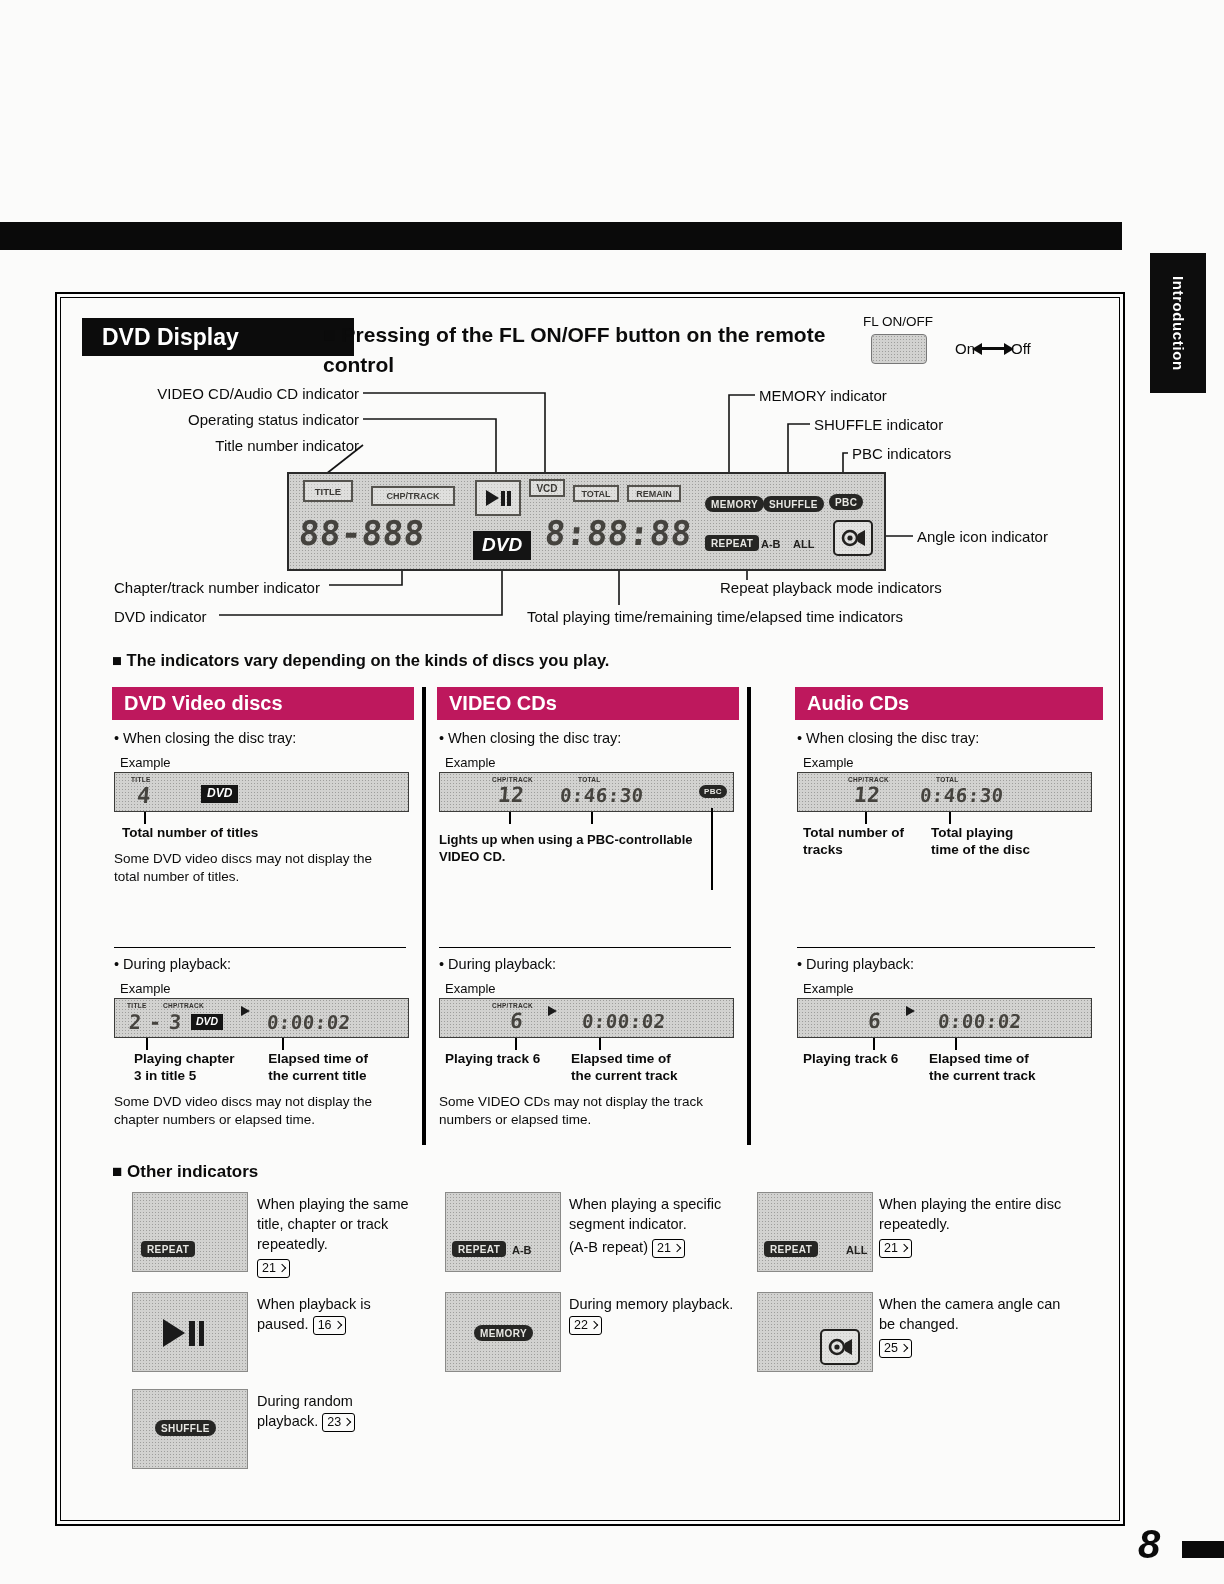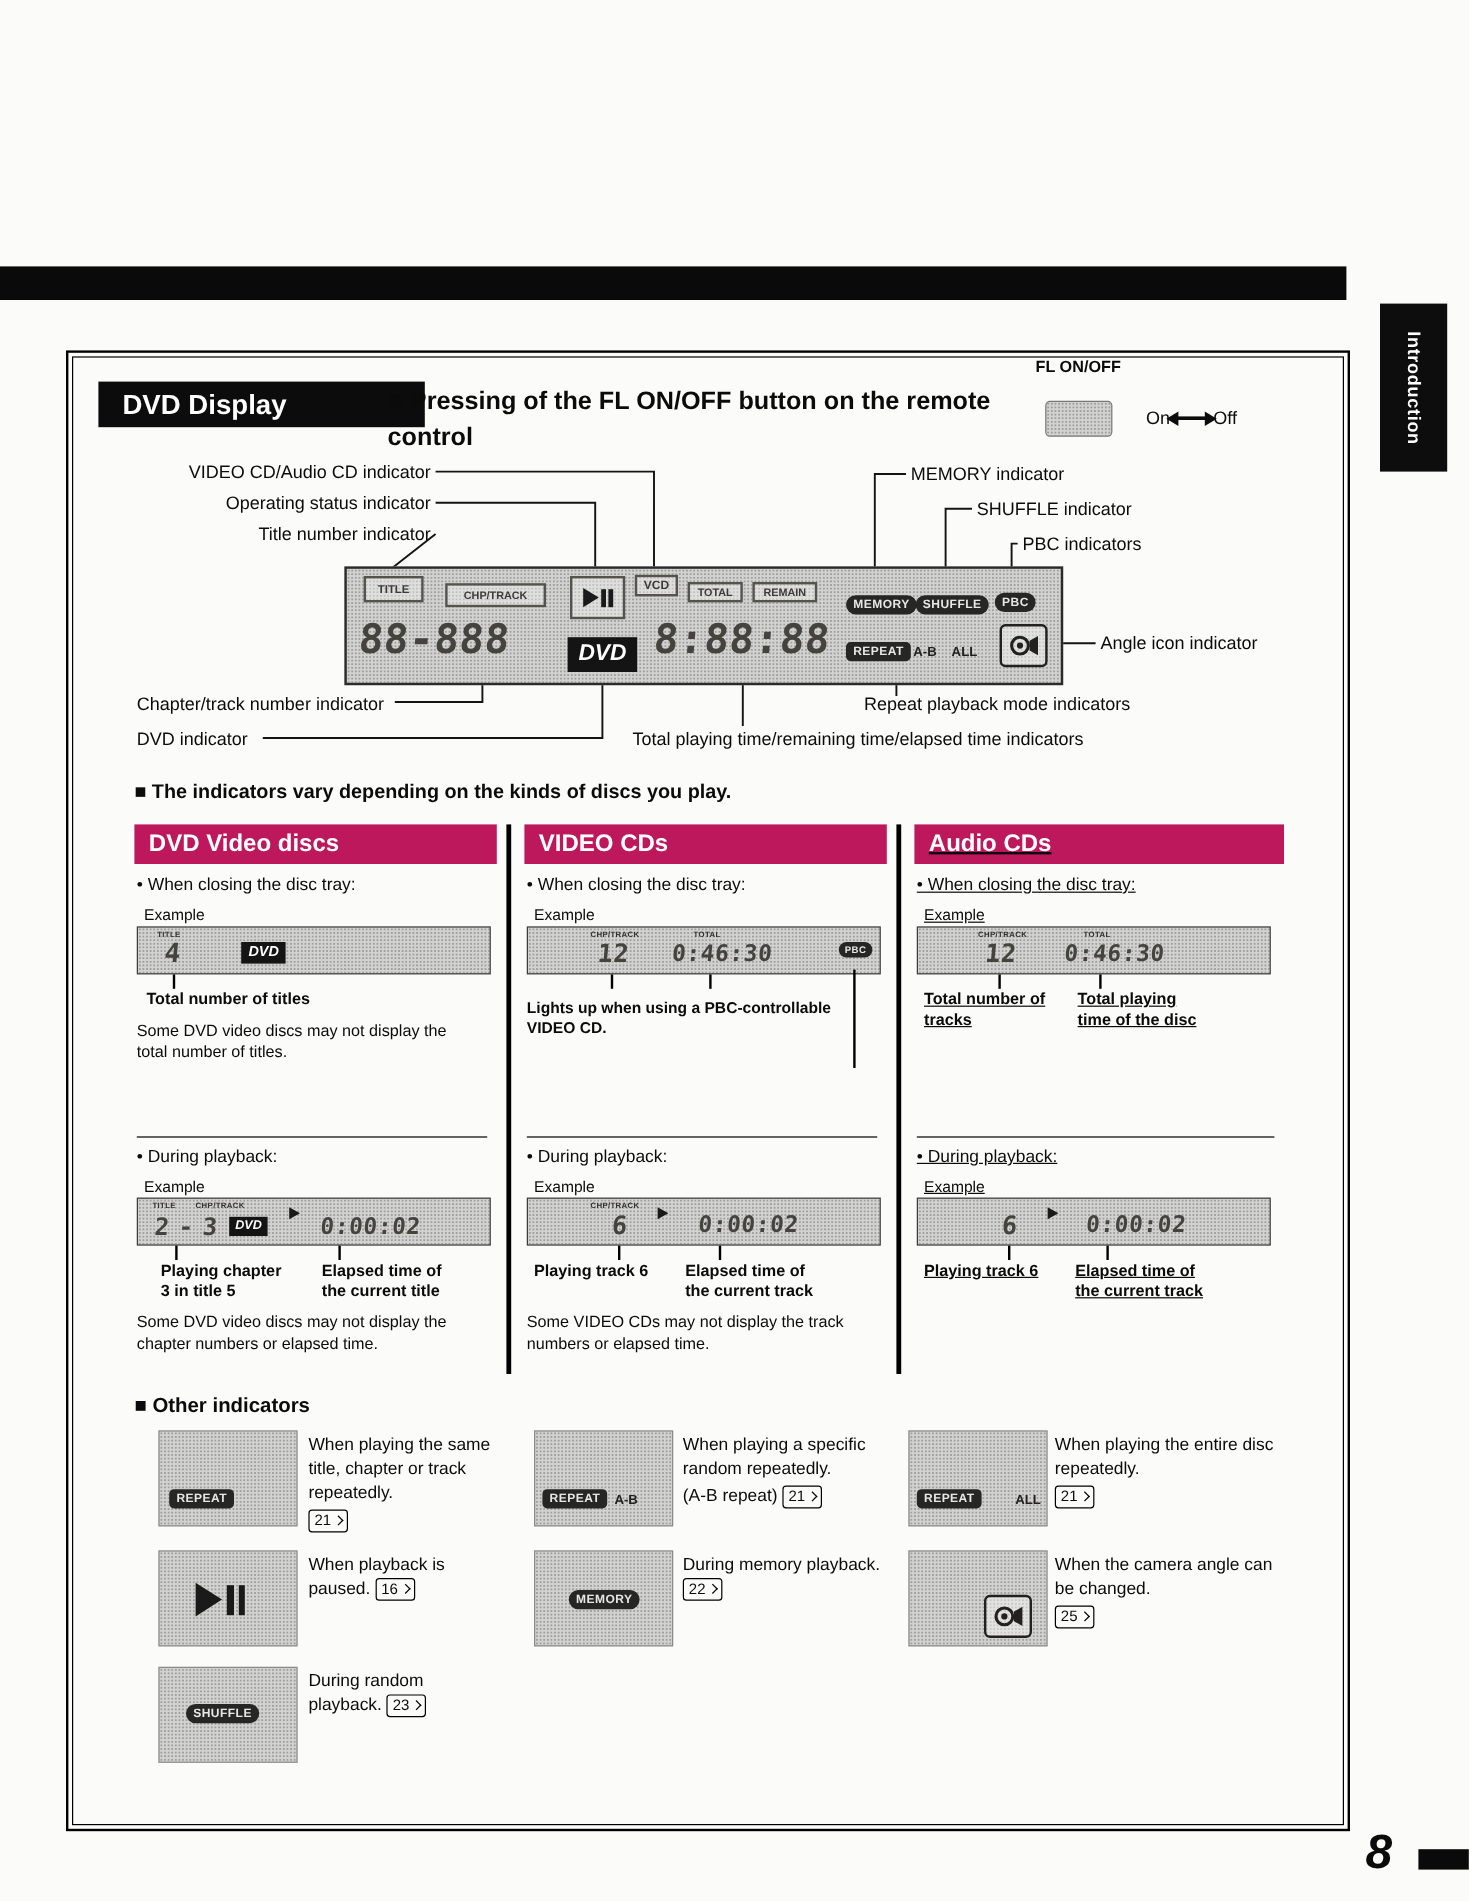--- a/index.html
+++ b/index.html
@@ -7,21 +7,21 @@
   .abs{position:absolute;}
   .halftone{background-color:#d2d2d0;background-image:radial-gradient(#9e9e9c 0.7px,transparent 0.95px);background-size:3px 3px;}
   .topbar{left:0;top:222px;width:1122px;height:28px;background:#0a0a0a;}
   .sidetab{left:1150px;top:253px;width:56px;height:140px;background:#0d0d0d;display:flex;align-items:center;justify-content:center;}
   .sidetab span{writing-mode:vertical-rl;color:#fff;font-weight:700;font-size:15px;letter-spacing:.6px;}
   .mainbox{left:55px;top:292px;width:1066px;height:1230px;border:2px solid #000;}
   .innerline{position:absolute;inset:3px;border:1.5px solid #000;pointer-events:none;}
   .ttl{left:25px;top:24px;width:272px;height:38px;background:#0c0c0c;color:#fff;font-size:23px;font-weight:700;display:flex;align-items:center;padding-left:20px;box-sizing:border-box;}
   .desc{left:266px;top:26px;width:545px;font-weight:700;font-size:21px;line-height:1.45;}
   .desc .l2{margin-left:21px;}
-  .fl-lbl{left:806px;top:4px;font-weight:700;font-size:13.5px;}
+  .fl-lbl{left:806px;top:20px;font-weight:400;font-size:13.5px;}
   .fl-btn{left:814px;top:40px;width:54px;height:28px;border:1px solid #777;border-radius:4px;}
   .onoff{left:898px;top:46px;font-size:15px;display:flex;align-items:center;gap:6px;}
   .dblarrow{position:relative;width:24px;height:3px;background:#0c0c0c;display:inline-block;}
   .dblarrow::before,.dblarrow::after{content:"";position:absolute;top:-4.5px;border-top:6px solid transparent;border-bottom:6px solid transparent;}
   .dblarrow::before{left:-9px;border-right:10px solid #0c0c0c;}
   .dblarrow::after{right:-9px;border-left:10px solid #0c0c0c;}
   .diagram{left:0;top:85px;width:1066px;height:262px;}
   .dlines{position:absolute;left:0;top:0;}
   .dlines polyline{fill:none;stroke:#141414;stroke-width:1.6;}
   .lbl{position:absolute;font-size:15px;white-space:nowrap;}
@@ -247,21 +247,21 @@
           <div style="width:150px;">
             <div>Elapsed time of</div>
             <div>the current track</div>
           </div>
         </div>
         <div class="note" style="width:280px;">Some VIDEO CDs may not display the track numbers or elapsed time.</div>
       </div>
     </div>
   </div>
 
-  <div class="abs col" style="left:705px;width:308px;text-decoration:underline;">
+  <div class="abs col" style="left:738px;width:308px;">
     <div class="col-header">Audio CDs</div>
     <div class="col-body">
       <div class="sec1">
         <div class="bullet-line">• When closing the disc tray:</div>
         <div class="example">Example</div>
         <div class="strip halftone">
           <span class="tiny" style="left:50px;top:3px;">CHP/TRACK</span>
           <span class="tiny" style="left:138px;top:3px;">TOTAL</span>
           <span class="seg s-seg" style="left:56px;top:12px;font-size:21px;">12</span>
           <span class="seg s-seg" style="left:122px;top:13px;font-size:19px;">0:46:30</span>
@@ -313,21 +313,21 @@
   <div class="oi-text abs" style="left:200px;top:900px;width:176px;">
     <span>When playing the same title, chapter or track repeatedly.</span>
     <div class="refline"><span class="refbox">21</span></div>
   </div>
 
   <div class="oi-img halftone abs" style="left:388px;top:898px;">
     <span class="badge" style="left:6px;top:48px;border-radius:4px;">REPEAT</span>
     <span class="bigtext" style="left:66px;top:51px;">A-B</span>
   </div>
   <div class="oi-text abs" style="left:512px;top:900px;width:168px;">
-    <span>When playing a specific random repeatedly.</span>
+    <span>When playing a specific segment indicator.</span>
     <div class="refline">
       <span>(A-B repeat)</span>
       <span class="refbox">21</span>
     </div>
   </div>
 
   <div class="oi-img halftone abs" style="left:700px;top:898px;">
     <span class="badge" style="left:6px;top:48px;border-radius:4px;">REPEAT</span>
     <span class="bigtext" style="left:88px;top:51px;">ALL</span>
   </div>

